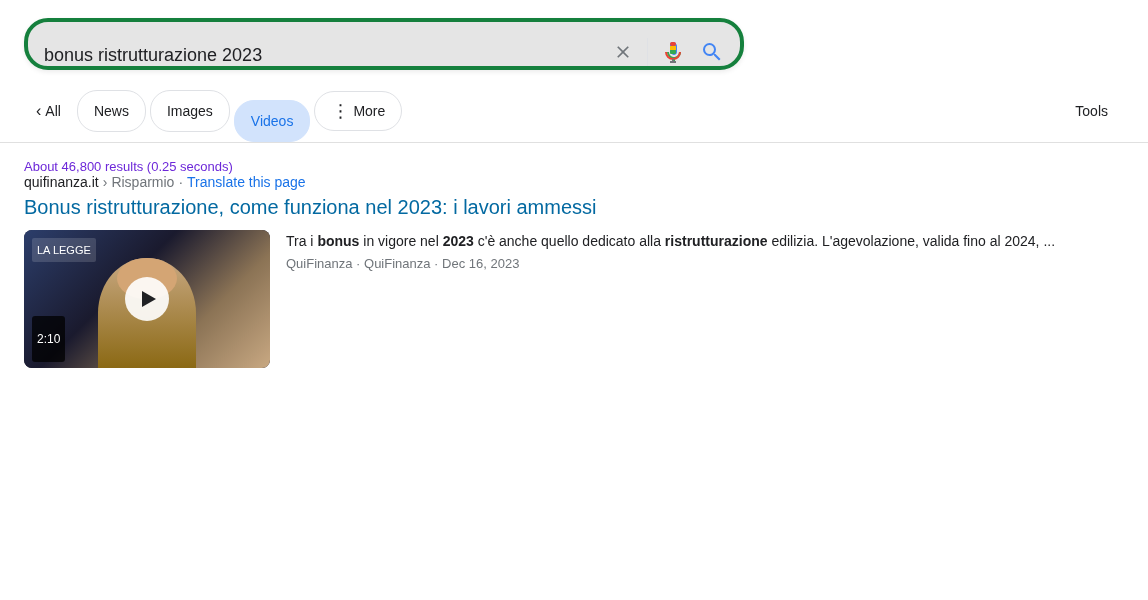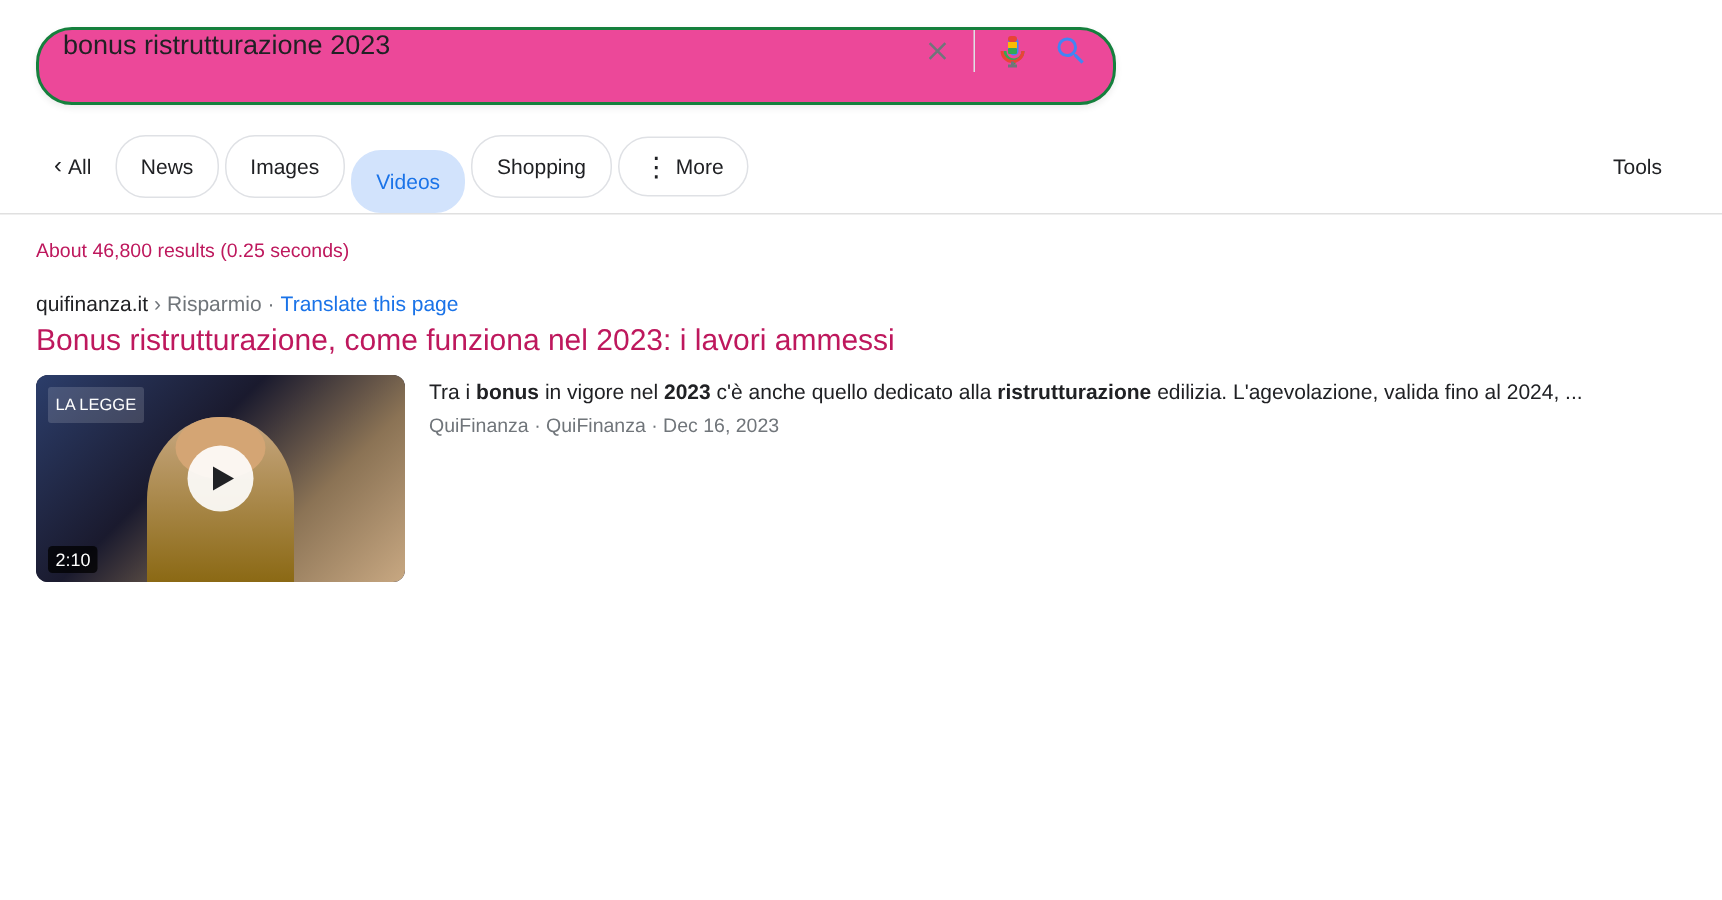--- a/index.html
+++ b/index.html
@@ -13,28 +13,28 @@
     }
 
     
     .search-bar-container {
       padding: 18px 24px 0 24px;
       display: flex;
       align-items: center;
     }
     .search-bar {
       display: flex;
-      align-items: flex-start;
-      border: 2px solid #15803d;
+      align-items: flex-end;
+      border: 4px solid #15803d;
       border-radius: 24px;
       padding: 0 16px;
       height: 52px;
       width: 720px;
       box-shadow: 0 2px 5px rgba(0,0,0,0.08);
-      background: #ec4899;
+      background: #e5e5e5;
     }
     .search-input-text {
       flex: 1;
       font-size: 18px;
       color: #202124;
       border: none;
       outline: none;
       background: transparent;
     }
     .search-icons {
@@ -124,22 +124,21 @@
       background: transparent;
       border: none;
     }
 
     
     .results-area {
       padding: 16px 24px;
     }
     .results-stats {
       font-size: 13px;
-      color: #be185d;
-      margin-bottom: 20px;
+      color: #6d28d9;
     }
 
     
     .result-item {
       margin-bottom: 16px;
     }
     .result-breadcrumb {
       font-size: 14px;
       color: #202124;
       margin-bottom: 4px;
@@ -159,21 +158,21 @@
       font-size: 14px;
     }
     .result-breadcrumb .translate-link {
       color: #1a73e8;
       font-size: 14px;
       text-decoration: none;
       cursor: pointer;
     }
     .result-title {
       font-size: 20px;
-      color: #be185d;
+      color: #0369a1;
       cursor: pointer;
       text-decoration: none;
       display: block;
       margin-bottom: 10px;
       line-height: 1.3;
     }
 
     
     .result-body {
       display: flex;
@@ -239,21 +238,21 @@
       border-left: 14px solid #202124;
       margin-left: 3px;
     }
     .video-duration {
       position: absolute;
       bottom: 6px;
       left: 8px;
       background: rgba(0,0,0,0.75);
       color: #fff;
       font-size: 12px;
-      padding: 2px 5px;
+      padding: 16px 5px;
       border-radius: 3px;
       font-weight: 500;
       z-index: 2;
     }
     .thumbnail-label {
       position: absolute;
       top: 8px;
       left: 8px;
       background: rgba(255,255,255,0.15);
       color: #fff;
@@ -329,23 +328,20 @@
   </div>
   <div class="tab-item">
     <span>News</span>
   </div>
   <div class="tab-item">
     <span>Images</span>
   </div>
   <div class="tab-item active">
     <span>Videos</span>
   </div>
-  <div class="tab-item">
-    <span>Shopping</span>
-  </div>
   <div class="tab-more">
     <span style="font-size:18px;">⋮</span>
     <span>More</span>
   </div>
   <button class="tools-btn">
     <span>Tools</span>
   </button>
 </div>
 
 <div class="results-area">

